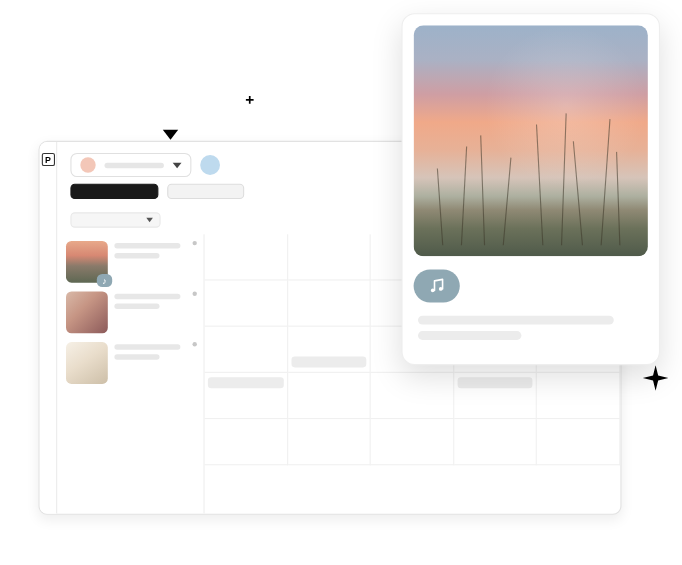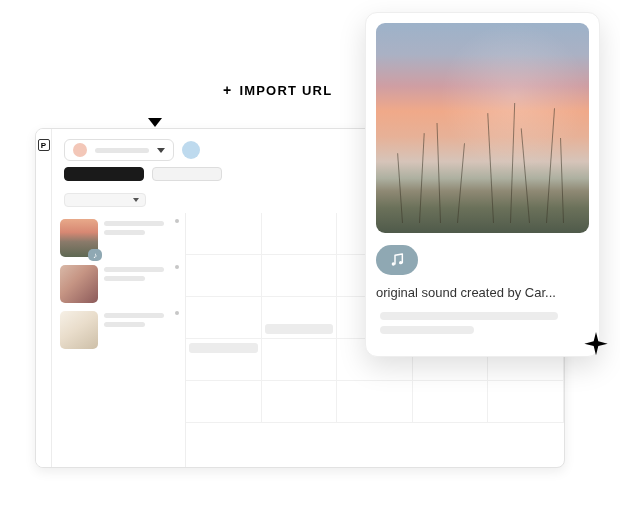--- a/index.html
+++ b/index.html
@@ -298,21 +298,20 @@
     border-left:7px solid transparent;
     border-right:7px solid transparent;
     border-top:9px solid #000;
   }
 </style>
 </head>
 <body>
 
 <div class="import-url">
   <span class="import-plus">+</span>
-  <span>IMPORT URL</span>
 </div>
 <div class="pointer"></div>
 
 <div class="app-frame">
 
   <div class="brand-rail">
     <div class="brand-box">P</div>
   </div>
 
 
@@ -433,21 +432,20 @@
   </div>
   <div class="sound-row">
     <div class="music-pill">
       <svg viewBox="0 0 24 24" fill="none" stroke="#fff" stroke-width="2.2" stroke-linecap="round" stroke-linejoin="round">
         <path d="M9 18V5l11-2v13"></path>
         <circle cx="6.5" cy="18" r="2.5" fill="#fff" stroke="none"></circle>
         <circle cx="17.5" cy="16" r="2.5" fill="#fff" stroke="none"></circle>
       </svg>
     </div>
   </div>
-  <div class="sound-text">original sound created by Car...</div>
   <div class="skel-lines">
     <div class="skel w1"></div>
     <div class="skel w2"></div>
   </div>
 </div>
 
 <div class="sparkle" style="top:332px;left:582px;">
   <svg width="28" height="28" viewBox="0 0 24 24">
       <path fill="#000" d="M12 0l2 8 8 2-8 2-2 8-2-8-8-2 8-2z"></path>
     </svg>

